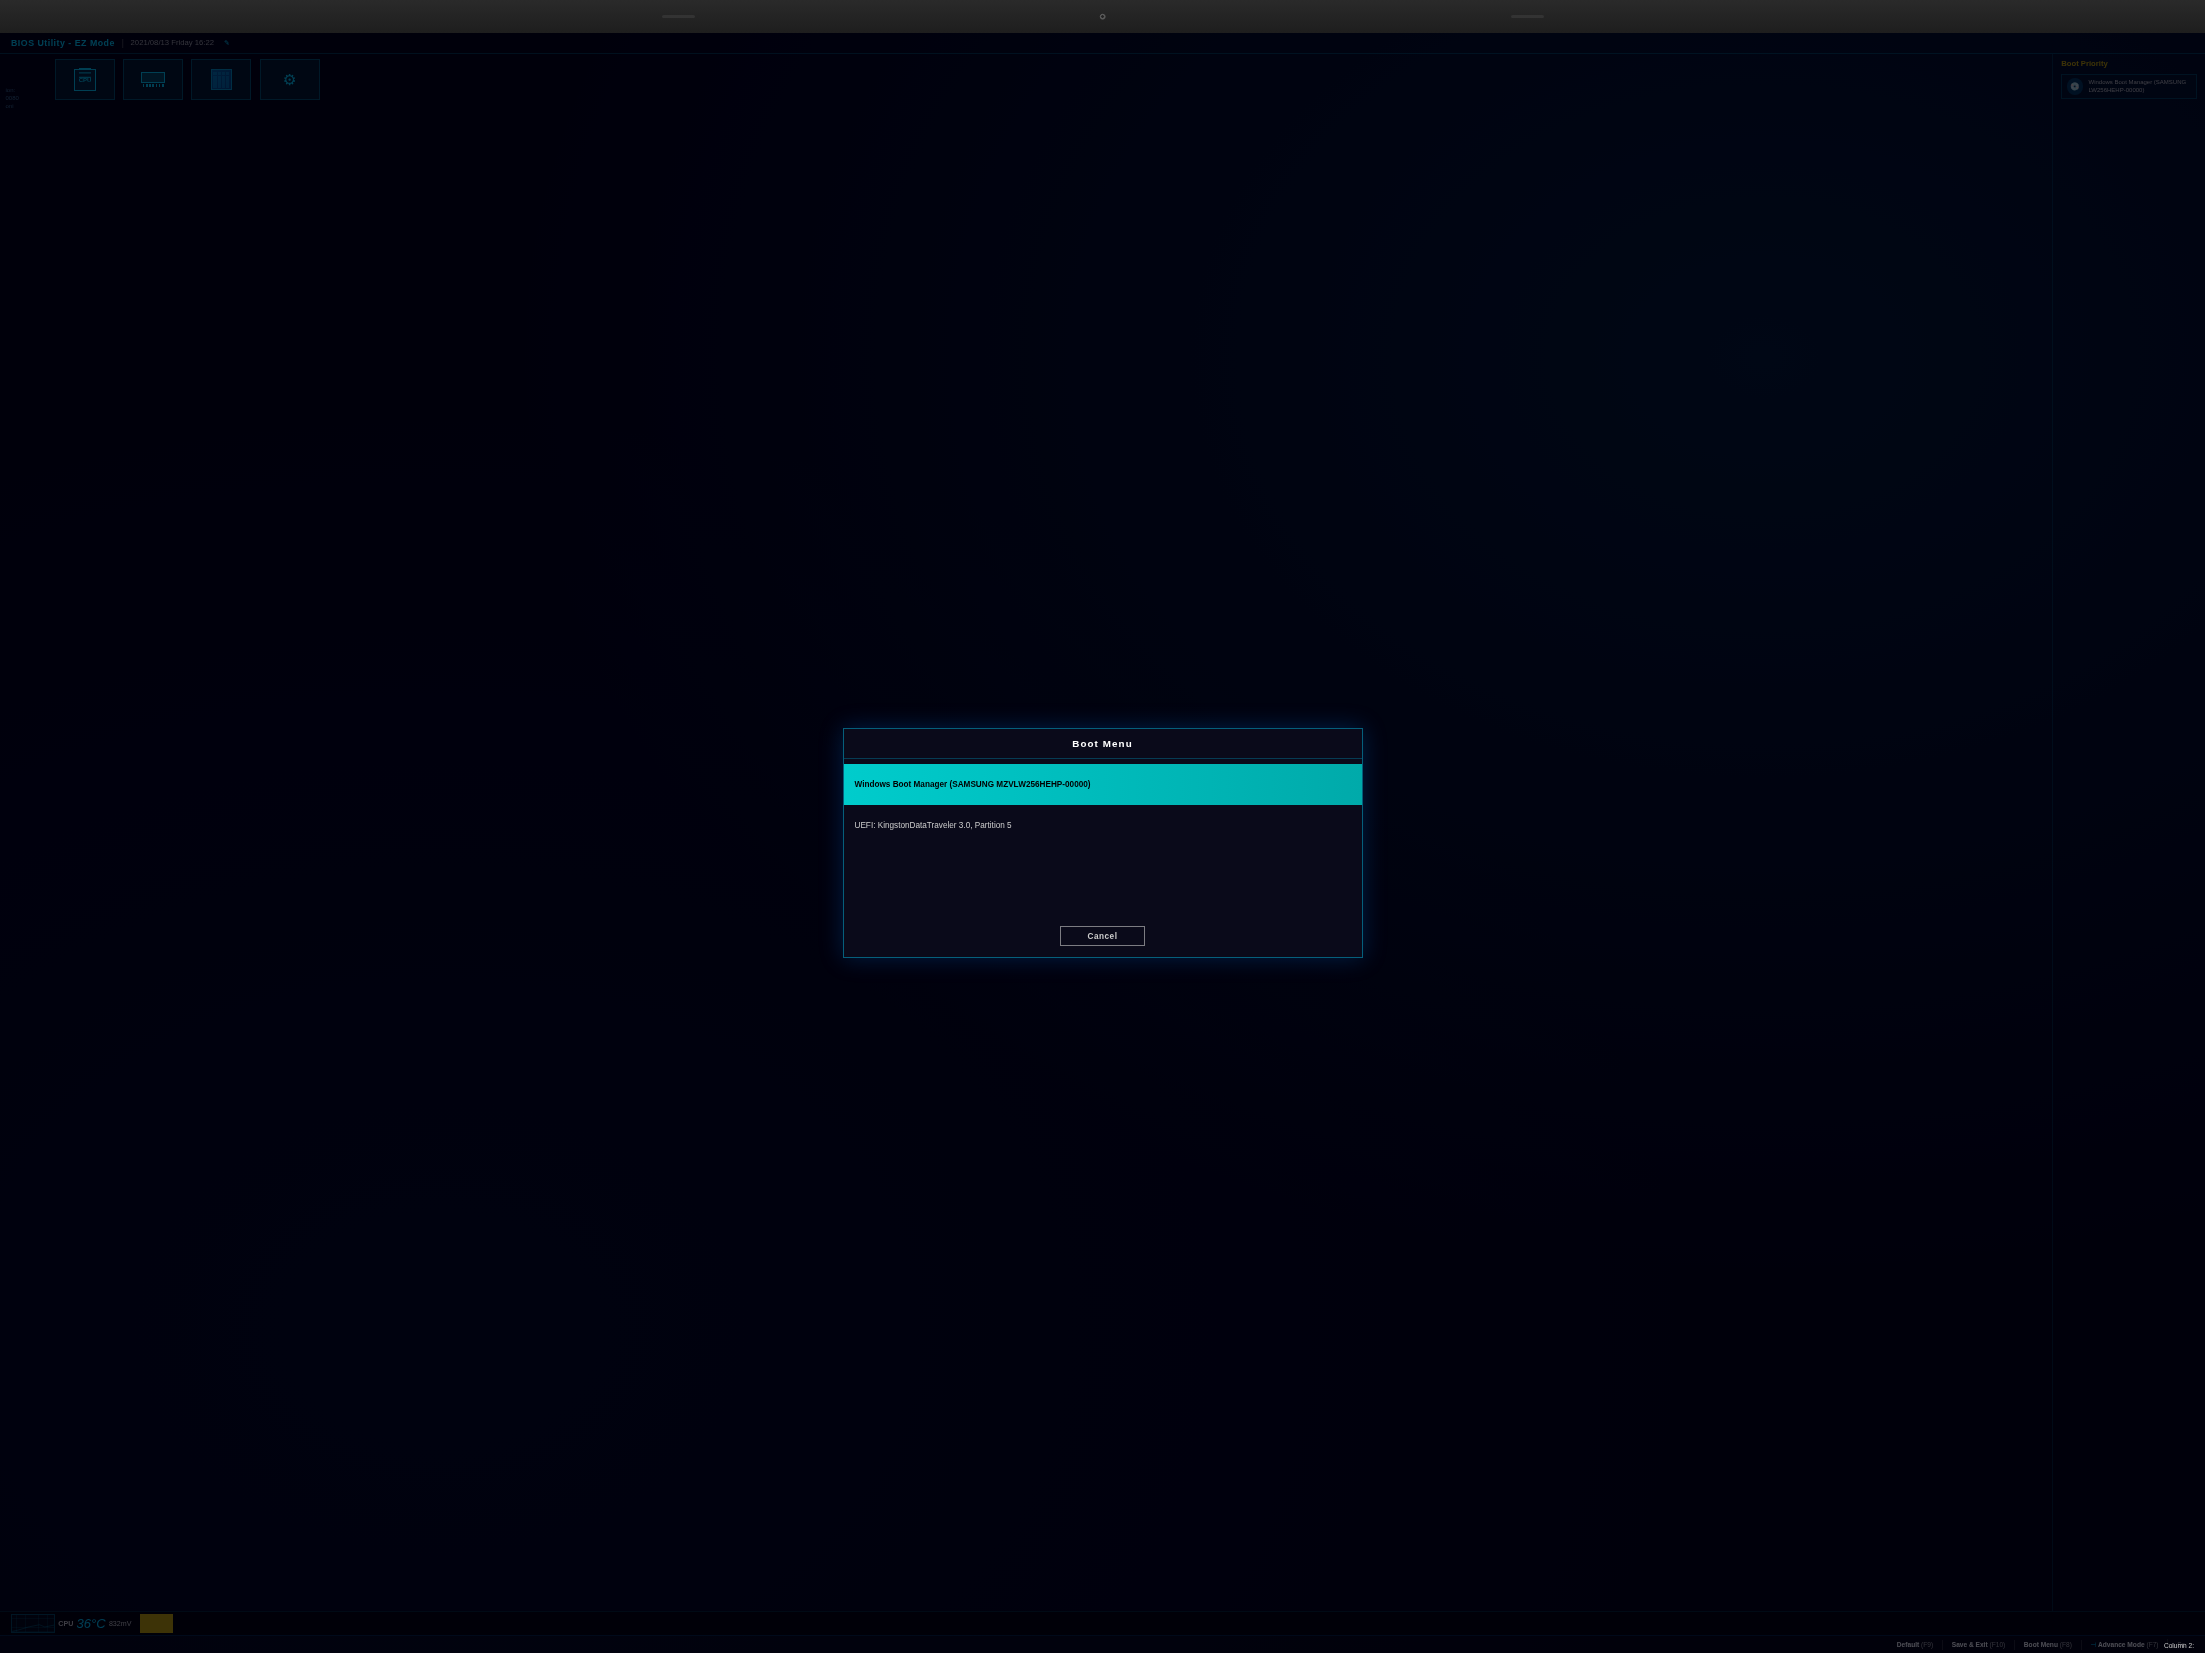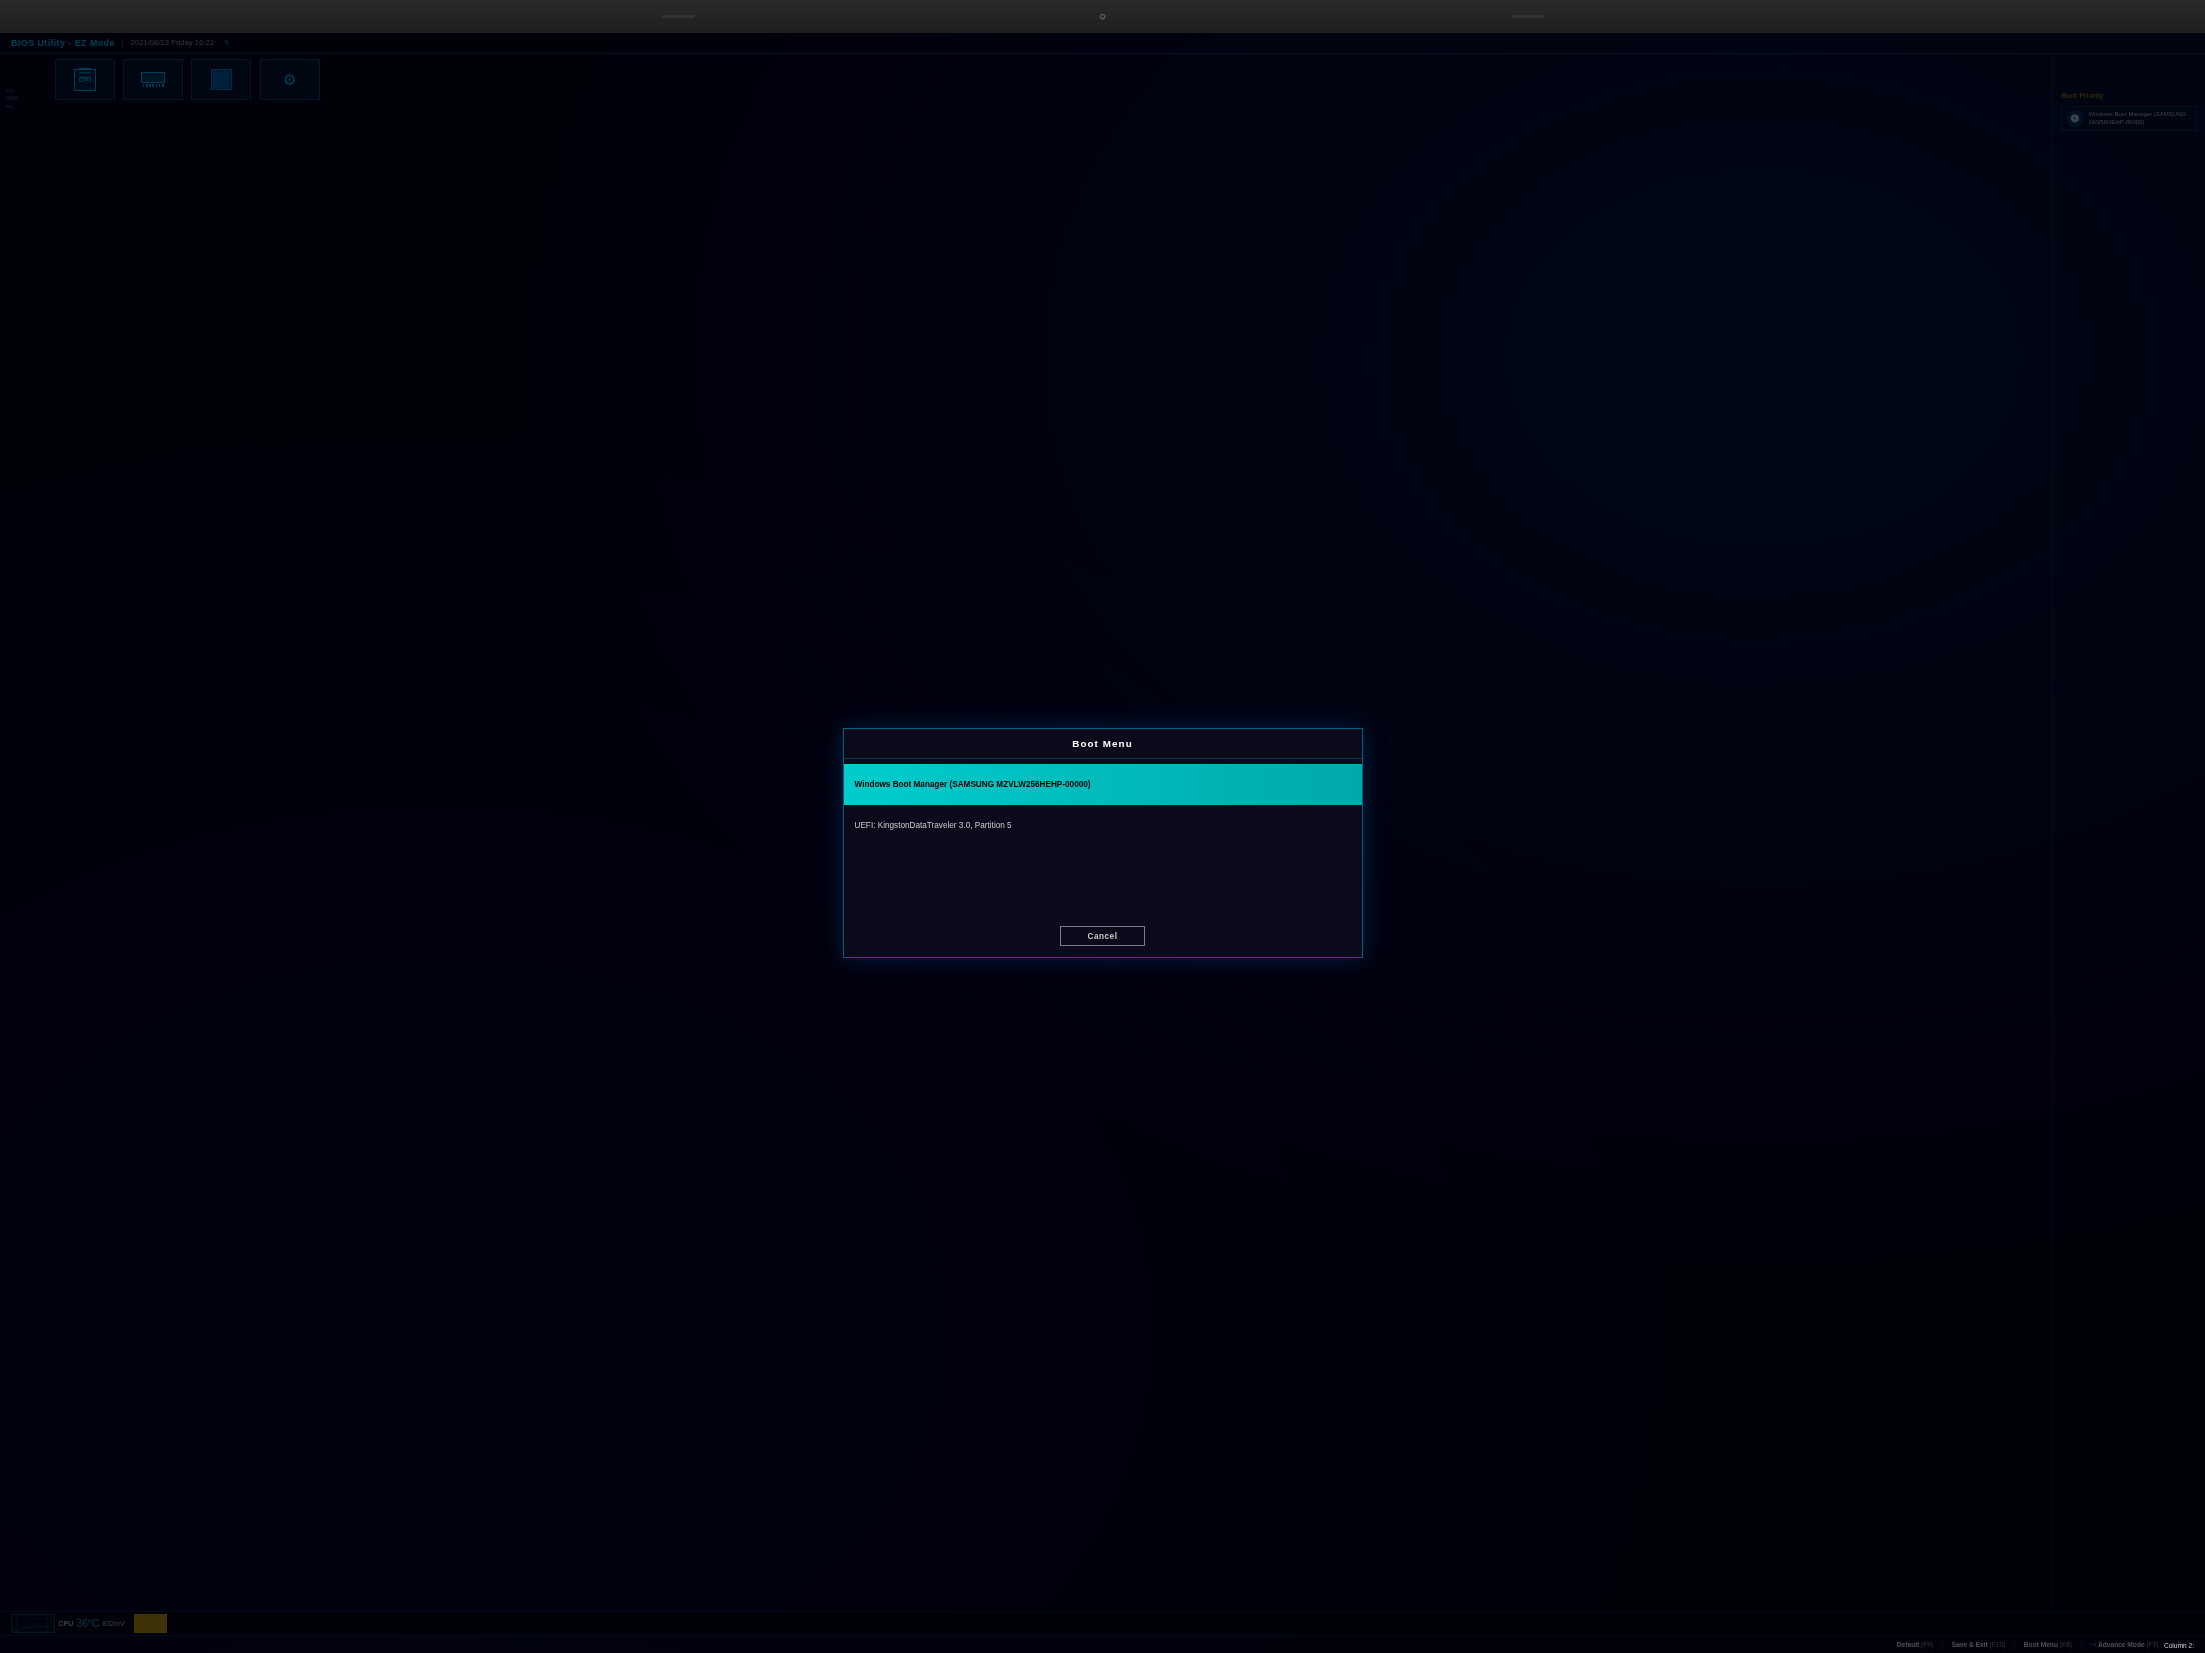--- a/index.html
+++ b/index.html
@@ -198,23 +198,22 @@
 
     
     .bios-right {
       padding: 5.5px 8.2px;
       border-left: 0.5px solid rgba(0, 180, 220, 0.2);
     }
 
     .boot-priority-title {
       color: #ccaa00;
       font-size: 7.7px;
-      font-weight: normal;
+      font-weight: bold;
       margin-bottom: 5.5px;
-      margin-top: 32px;
     }
 
     .boot-device {
       display: flex;
       align-items: center;
       gap: 5.5px;
       padding: 3.3px 4.4px;
       border: 0.5px solid rgba(0, 180, 220, 0.3);
       background: rgba(0, 20, 40, 0.6);
     }
@@ -353,21 +352,22 @@
     }
 
     .status-cpu-label {
       color: #ccc;
       font-size: 7.1px;
       font-weight: bold;
     }
 
     .status-cpu-temp {
       color: #00ccff;
-      font-size: 10px;
+      font-size: 13px;
+      font-style: italic;
     }
 
     .status-cpu-volt {
       color: #ccc;
       font-size: 7.1px;
     }
 
     .yellow-box {
       width: 33px;
       height: 19px;

